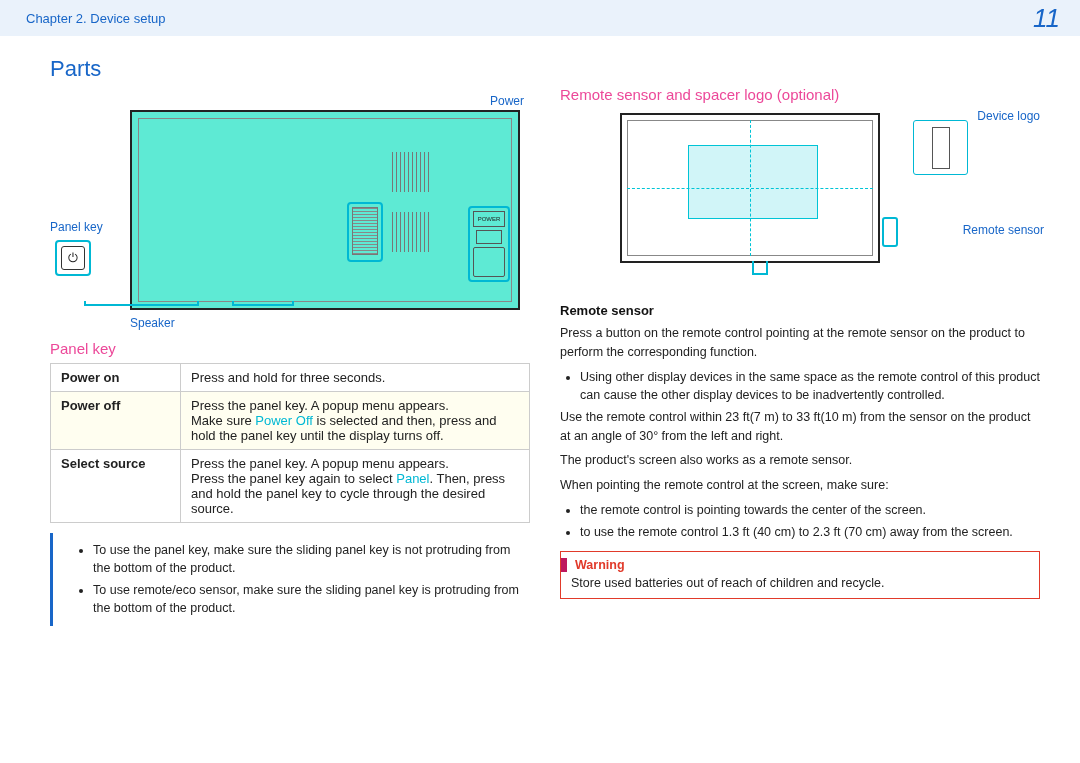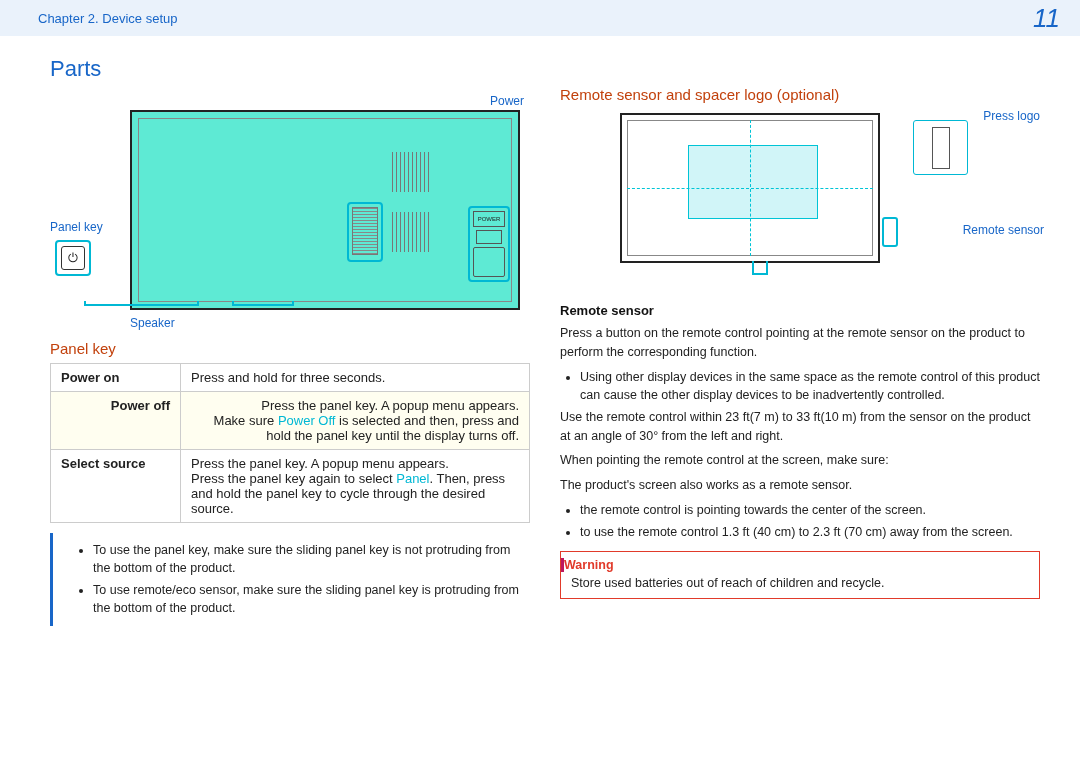--- a/index.html
+++ b/index.html
@@ -11,50 +11,51 @@
   width: 1080px;
   height: 763px;
   position: relative;
 }
 .header {
   background: #eaf2fb;
   height: 36px;
   display: flex;
   align-items: center;
   justify-content: space-between;
-  padding: 0 20px 0 38px;
+  padding: 0 20px 0 26px;
 }
 .chapter { color: #1866c8; font-size: 13px; }
 .page-num { color: #1866c8; font-size: 26px; font-weight: 300; font-style: italic; }
 .content {
   display: flex;
   padding: 20px 40px 20px 50px;
   gap: 30px;
 }
 .col { flex: 1; }
 .col-left { flex: 0 0 480px; }
 .col-right { flex: 1; }
 h1 { color: #1866c8; font-size: 22px; font-weight: 400; margin-bottom: 28px; }
-h2 { color: #c2410c; font-size: 15px; font-weight: 400; margin-bottom: 6px; margin-top: 10px; }
+h2 { color: #ec4899; font-size: 15px; font-weight: 400; margin-bottom: 6px; margin-top: 10px; }
 h3 { color: #111; font-size: 13px; font-weight: 700; margin-bottom: 6px; margin-top: 10px; }
 .note-blue {
   border-left: 3px solid #1866c8;
   padding: 4px 0 4px 10px;
   margin-bottom: 8px;
   font-size: 12.5px;
 }
 .warning-box {
   border: 1px solid #e13a2a;
   padding: 6px 10px 8px 10px;
   margin-top: 10px;
 }
 .warning-title {
   color: #e13a2a;
   font-weight: 700;
-  border-left: 3px solid #be185d;
+  border-left: 6px solid #be185d;
+  padding-left: 8px;
   margin-left: -10px;
   margin-bottom: 4px;
   display: inline-block;
 }
 .diagram-rear {
   border: 2px solid #222;
   height: 200px;
   position: relative;
   margin: 10px 0 6px 80px;
   width: 390px;
@@ -115,21 +116,21 @@
   border-collapse: collapse;
   font-size: 13px;
   margin-top: 4px;
 }
 table.panel-table td {
   border: 1px solid #ccc;
   padding: 6px 10px;
   vertical-align: top;
 }
 table.panel-table td:first-child { width: 130px; font-weight: 700; }
-tr.highlight td { background: #fffef0; text-align: right; }
+tr.highlight td { background: #fffef0; }
 .hl-cyan { color: #00b8d4; }
 ul.bullets { padding-left: 20px; margin: 4px 0; }
 ul.bullets li { margin-bottom: 4px; font-size: 12.5px; line-height: 1.45; }
 p { line-height: 1.5; margin-bottom: 6px; }
 .diagram-front {
   border: 2px solid #222;
   height: 150px;
   width: 260px;
   position: relative;
   margin: 10px auto 6px 60px;
@@ -224,43 +225,43 @@
         <li>To use the panel key, make sure the sliding panel key is not protruding from the bottom of the product.</li>
         <li>To use remote/eco sensor, make sure the sliding panel key is protruding from the bottom of the product.</li>
       </ul>
     </div>
   </div>
 
   <div class="col col-right">
     <h2 style="margin-top:30px;">Remote sensor and spacer logo (optional)</h2>
 
     <div style="position:relative; height:180px;">
-      <div class="label-blue annot" style="right:0; top:-4px;">Press logo</div>
+      <div class="label-blue annot" style="right:0; top:-4px;">Device logo</div>
       <div class="diagram-front">
         <div class="screen"></div>
         <div class="cross-h"></div>
         <div class="cross-v"></div>
         <div class="sensor-zone"></div>
         <div class="remote-sensor-icon"></div>
         <div class="remote-conn"></div>
         <div class="spacer-box">
           <div class="spacer-inner"></div>
         </div>
       </div>
       <div class="label-blue annot" style="right:-4px; top:110px;">Remote sensor</div>
     </div>
 
     <h3>Remote sensor</h3>
     <p>Press a button on the remote control pointing at the remote sensor on the product to perform the corresponding function.</p>
     <ul class="bullets">
       <li>Using other display devices in the same space as the remote control of this product can cause the other display devices to be inadvertently controlled.</li>
     </ul>
     <p>Use the remote control within 23 ft(7 m) to 33 ft(10 m) from the sensor on the product at an angle of 30° from the left and right.</p>
+    <p>The product's screen also works as a remote sensor.</p>
     <p>When pointing the remote control at the screen, make sure:</p>
-    <p>The product's screen also works as a remote sensor.</p>
     <ul class="bullets">
       <li>the remote control is pointing towards the center of the screen.</li>
       <li>to use the remote control 1.3 ft (40 cm) to 2.3 ft (70 cm) away from the screen.</li>
     </ul>
 
     <div class="warning-box">
       <div class="warning-title">Warning</div>
       <div>Store used batteries out of reach of children and recycle.</div>
     </div>
   </div>

